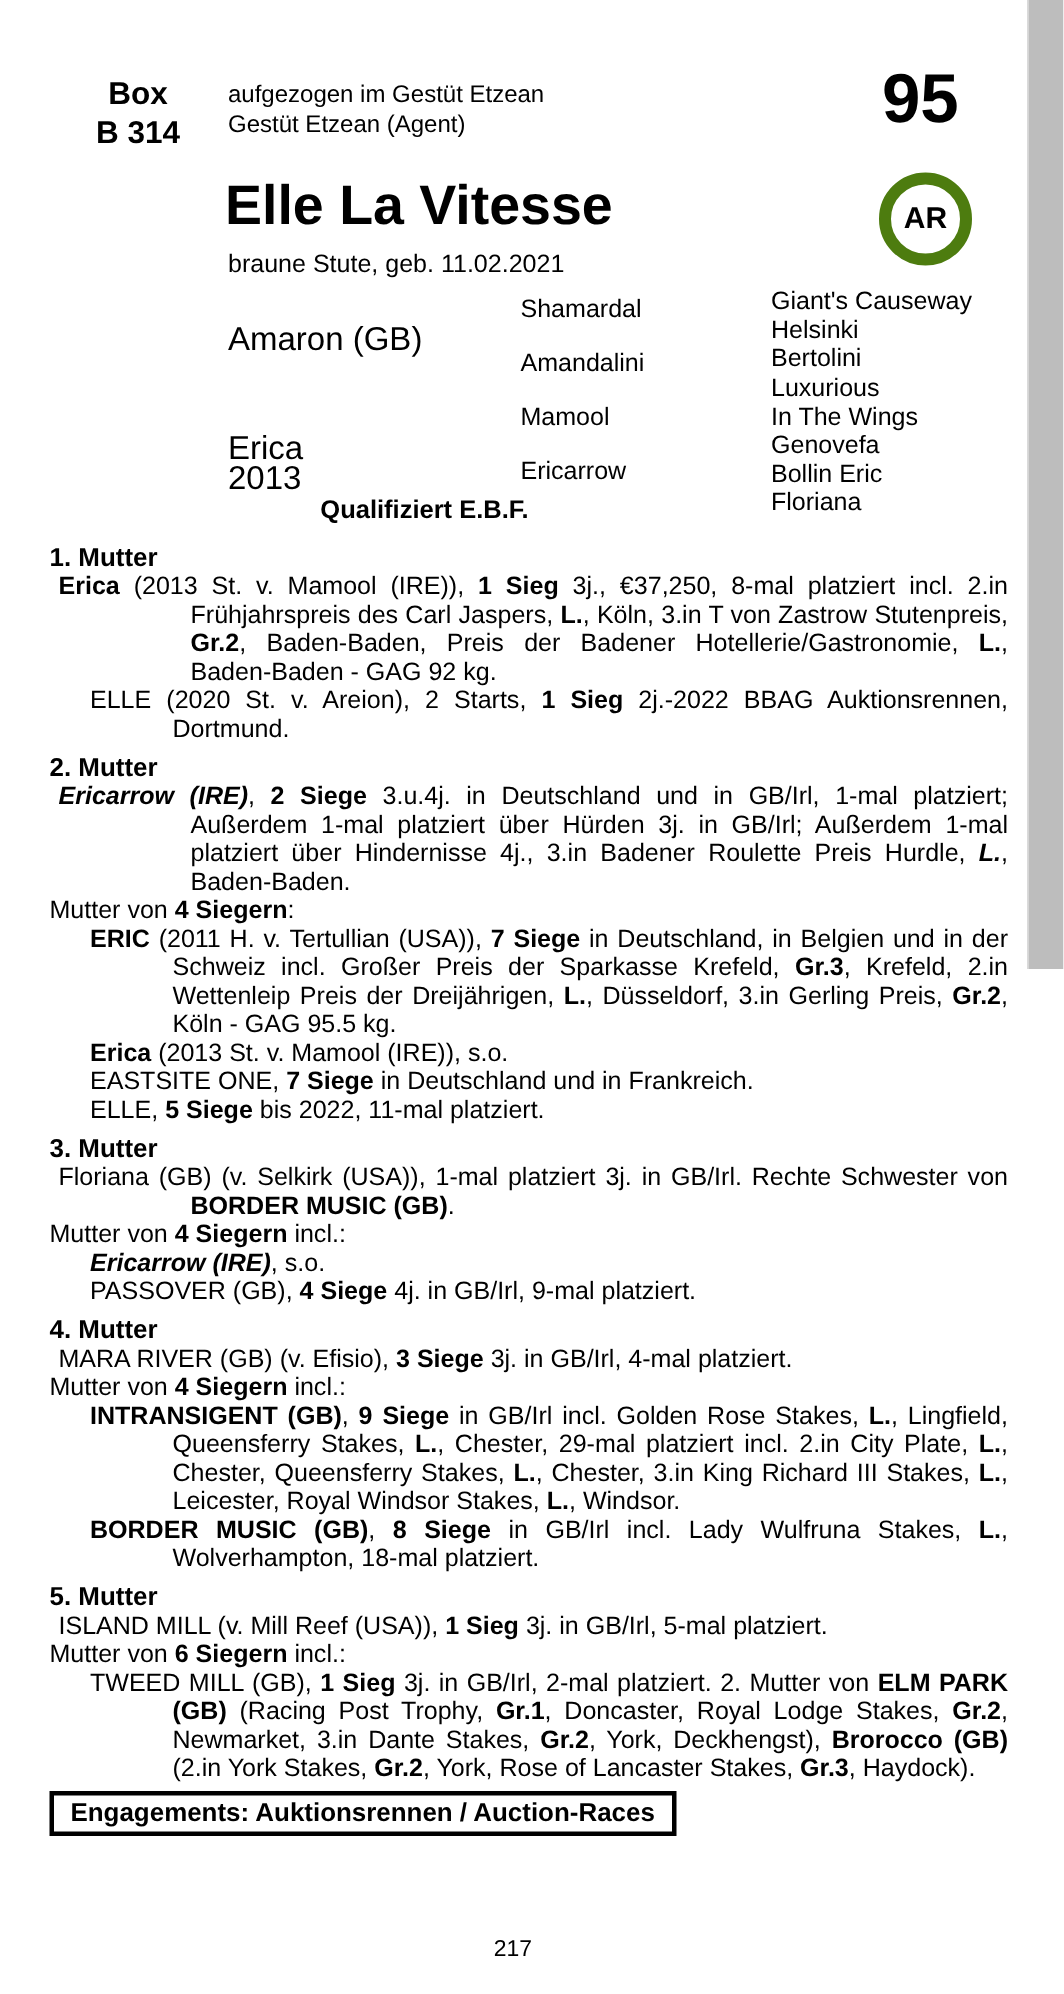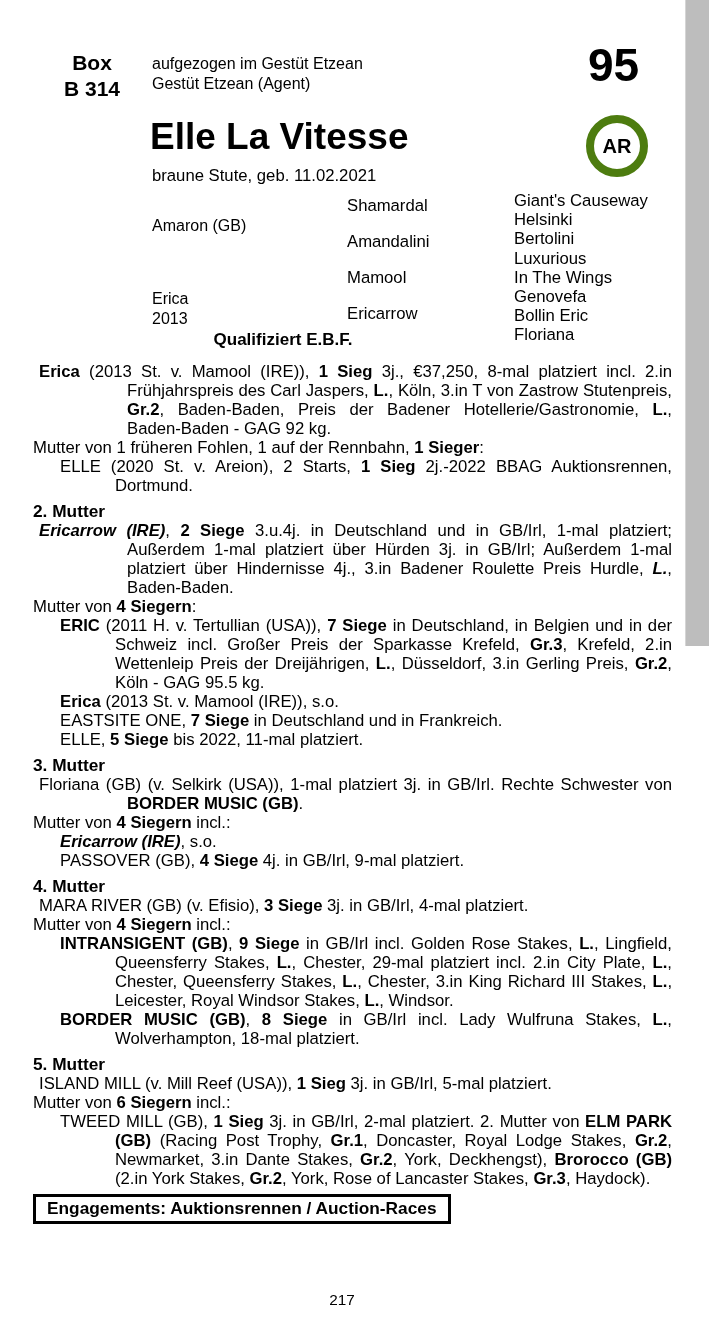--- a/index.html
+++ b/index.html
@@ -8,21 +8,21 @@
 
   
   .box-label{position:absolute;left:42px;top:50px;width:100px;text-align:center;font-weight:bold;font-size:21px;line-height:26px;}
   .consignor{position:absolute;left:152px;top:54px;font-size:16px;line-height:20px;}
   .lot-number{position:absolute;left:588px;top:40px;font-size:46px;font-weight:bold;line-height:50px;}
   .horse-name{position:absolute;left:150px;top:116px;font-size:37px;font-weight:bold;line-height:42px;}
   .horse-details{position:absolute;left:152px;top:166px;font-size:16.7px;line-height:20px;}
   .ar-badge{position:absolute;left:586px;top:115px;width:46px;height:46px;border:8px solid #4d7c0f;border-radius:50%;display:flex;align-items:center;justify-content:center;font-weight:bold;font-size:20px;}
 
   
-  .ped{position:absolute;font-size:16px;line-height:19px;}
+  .ped{position:absolute;font-size:22px;line-height:19px;}
   .ped-sire{left:152px;top:216px;}
   .ped-dam{left:152px;top:289px;line-height:20px;}
   .g2{position:absolute;left:347px;font-size:16.7px;line-height:19px;}
   .g2-0{top:196px;} .g2-1{top:232px;} .g2-2{top:268px;} .g2-3{top:304px;}
   .gen3{position:absolute;left:514px;top:191px;font-size:16.7px;line-height:19.2px;}
   .qualification{position:absolute;left:0;top:330px;width:566px;text-align:center;font-weight:bold;font-size:17px;line-height:19px;}
 
   
   .body-flow{position:absolute;left:0;top:355px;width:672px;font-size:16.7px;line-height:19px;}
   .section{margin-top:7px;}
@@ -83,22 +83,22 @@
       <div>Genovefa</div>
       <div>Bollin Eric</div>
       <div>Floriana</div>
     </div>
 
   <div class="qualification">Qualifiziert E.B.F.</div>
 
   <div class="body-flow">
     <div id="sections-mount">
         <div class="section">
+          <div class="section-heading">1. Mutter</div>
           <p class="para-dam"><span class="s-b">Erica</span><span> (2013 St. v. Mamool (IRE)), </span><span class="s-b">1 Sieg</span><span> 3j., €37,250, 8-mal platziert incl. 2.in Frühjahrspreis des Carl Jaspers, </span><span class="s-b">L.</span><span>, Köln, 3.in T von Zastrow Stutenpreis, </span><span class="s-b">Gr.2</span><span>, Baden-Baden, Preis der Badener Hotellerie/Gastronomie, </span><span class="s-b">L.</span><span>, Baden-Baden - GAG 92 kg.</span></p>
-          <p class="para-info"><span>Mutter von 1 früheren Fohlen, 1 auf der Rennbahn, </span><span class="s-b">1 Sieger</span><span>:</span></p>
           <p class="para-offspring"><span>ELLE (2020 St. v. Areion), 2 Starts, </span><span class="s-b">1 Sieg</span><span> 2j.-2022 BBAG Auktionsrennen, Dortmund.</span></p>
         </div>
         <div class="section">
           <div class="section-heading">2. Mutter</div>
           <p class="para-dam"><span class="s-bi">Ericarrow (IRE)</span><span>, </span><span class="s-b">2 Siege</span><span> 3.u.4j. in Deutschland und in GB/Irl, 1-mal platziert; Außerdem 1-mal platziert über Hürden 3j. in GB/Irl; Außerdem 1-mal platziert über Hindernisse 4j., 3.in Badener Roulette Preis Hurdle, </span><span class="s-bi">L.</span><span>, Baden-Baden.</span></p>
           <p class="para-info"><span>Mutter von </span><span class="s-b">4 Siegern</span><span>:</span></p>
           <p class="para-offspring"><span class="s-b">ERIC</span><span> (2011 H. v. Tertullian (USA)), </span><span class="s-b">7 Siege</span><span> in Deutschland, in Belgien und in der Schweiz incl. Großer Preis der Sparkasse Krefeld, </span><span class="s-b">Gr.3</span><span>, Krefeld, 2.in Wettenleip Preis der Dreijährigen, </span><span class="s-b">L.</span><span>, Düsseldorf, 3.in Gerling Preis, </span><span class="s-b">Gr.2</span><span>, Köln - GAG 95.5 kg.</span></p>
           <p class="para-offspring"><span class="s-b">Erica</span><span> (2013 St. v. Mamool (IRE)), s.o.</span></p>
           <p class="para-offspring"><span>EASTSITE ONE, </span><span class="s-b">7 Siege</span><span> in Deutschland und in Frankreich.</span></p>
           <p class="para-offspring"><span>ELLE, </span><span class="s-b">5 Siege</span><span> bis 2022, 11-mal platziert.</span></p>

